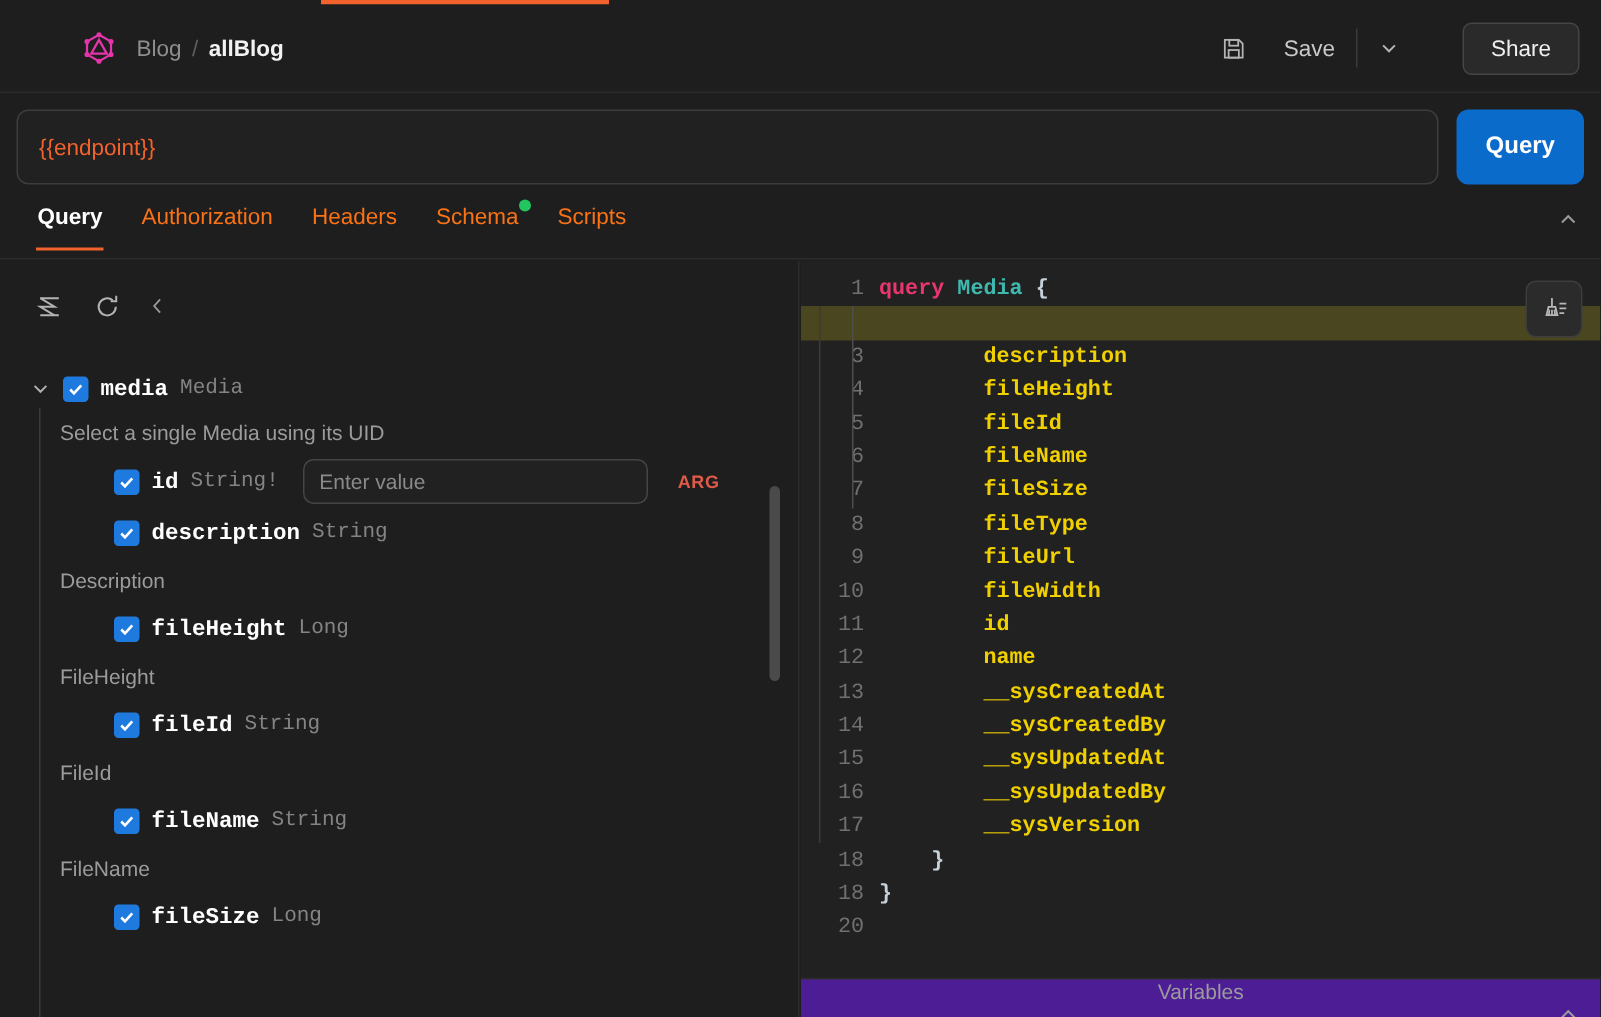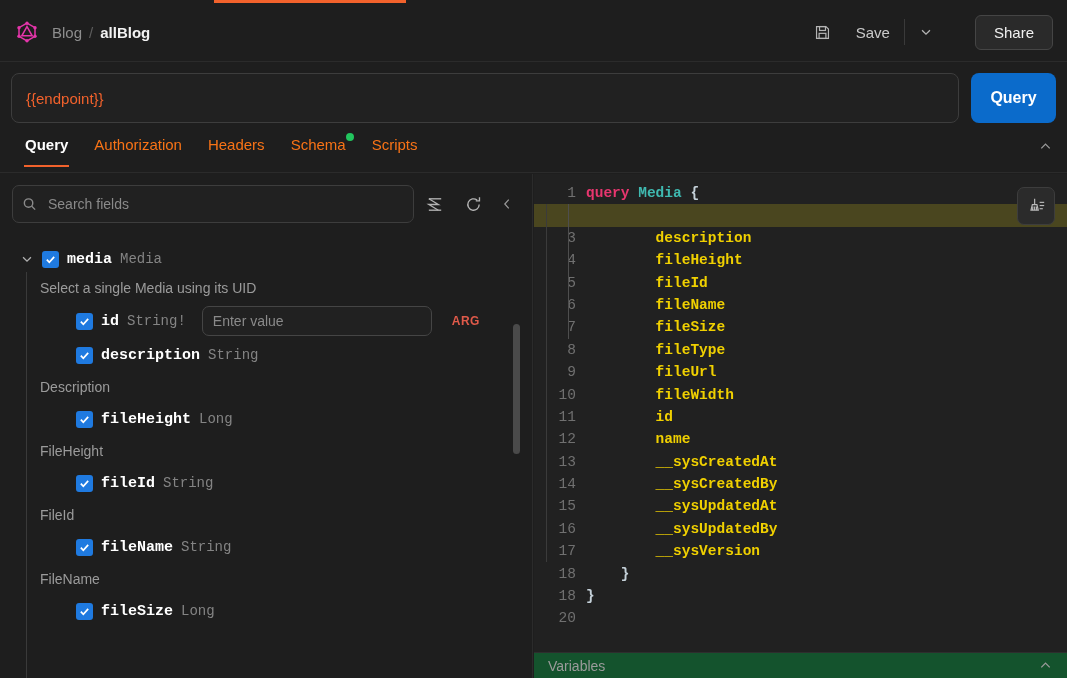--- a/index.html
+++ b/index.html
@@ -19,21 +19,21 @@
   #progress-fill {
     position: absolute; top: 0; left: 214px; width: 196px; height: 3px;
     background: #f2622c;
   }
 
   
   #header {
     position: absolute; top: 3px; left: 0; width: 1067px; height: 59px;
     background: #1e1e1e;
     border-bottom: 1px solid #2b2b2b;
-    display: flex; align-items: center;
+    display: flex; align-items: center; padding-left: 39px;
   }
   #gql-logo { margin-left: 14px; width: 26px; height: 26px; display:flex; align-items:center; justify-content:center;}
   #breadcrumb { margin-left: 12px; display: flex; align-items: center; gap: 7px; font-size: 15px; }
   .crumb-parent { color: #8e8e8e; }
   .crumb-sep { color: #5e5e5e; }
   .crumb-current { color: #f2f2f2; font-weight: bold; }
 
   #header-right { margin-left: auto; display: flex; align-items: center; padding-right: 14px; gap: 0px; }
   #save-button {
     display: flex; align-items: center; gap: 25px;
@@ -205,23 +205,24 @@
     position: absolute; top: 13px; right: 12px;
     width: 38px; height: 38px; border-radius: 7px;
     background: #2b2b2b; border: 1px solid #3d3d3d;
     display: flex; align-items: center; justify-content: center;
     cursor: pointer; color: #b8b8b8;
   }
 
   
   #variables-bar {
     position: absolute; top: 652px; left: 534px; width: 533px; height: 26px;
-    border-top: 1px solid #2e2e2e; background: #14532d;
+    border-top: 1px solid #2e2e2e; background: #4c1d95;
     display: flex; align-items: center; padding: 0 14px;
     cursor: pointer;
+    flex-direction: column;
   }
   #variables-label { font-size: 14px; color: #9b9b9b; }
   #variables-chevron { margin-left: auto; color: #9b9b9b; display: flex; }
 </style>
 </head>
 <body>
 
 <div id="progress-track">
   <div id="progress-fill" style="width: 192.06px;"></div>
 </div>
@@ -294,29 +295,20 @@
   <div id="tabs-collapse">
     <svg width="15" height="15" viewBox="0 0 16 16" fill="none" stroke="#9a9a9a" stroke-width="1.4">
       <polyline points="3.5,10 8,5.5 12.5,10"></polyline>
     </svg>
   </div>
 </div>
 
 <div id="explorer">
 
   <div id="explorer-toolbar">
-    <div id="search-wrap">
-      <span id="search-icon">
-        <svg width="15" height="15" viewBox="0 0 16 16" fill="none" stroke="#8a8a8a" stroke-width="1.5">
-          <circle cx="7" cy="7" r="4.5"></circle>
-            <line x1="10.4" y1="10.4" x2="14" y2="14"></line>
-        </svg>
-      </span>
-      <input id="search-input" type="text" placeholder="Search fields" style="">
-    </div>
 
     <div class="tool-icon">
       <svg width="19" height="19" viewBox="0 0 20 20" fill="none" stroke="#b3b3b3" stroke-width="1.4">
         <line x1="3" y1="4" x2="16" y2="4"></line>
         <line x1="3" y1="16" x2="16" y2="16"></line>
         <path d="M3 4 L13 10 L3 10 L13 16"></path>
       </svg>
     </div>
     <div class="tool-icon">
       <svg width="19" height="19" viewBox="0 0 20 20" fill="none" stroke="#b3b3b3" stroke-width="1.4">

